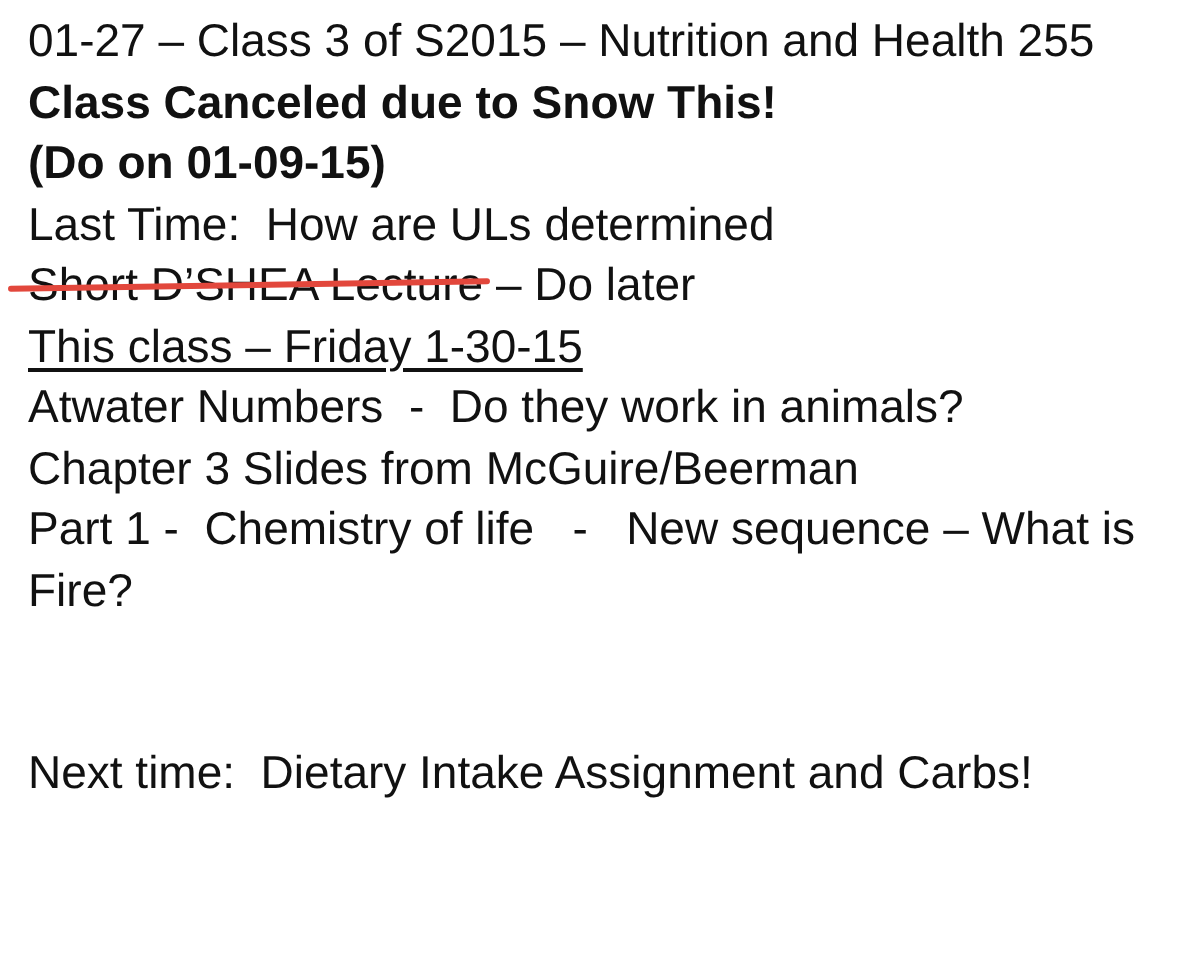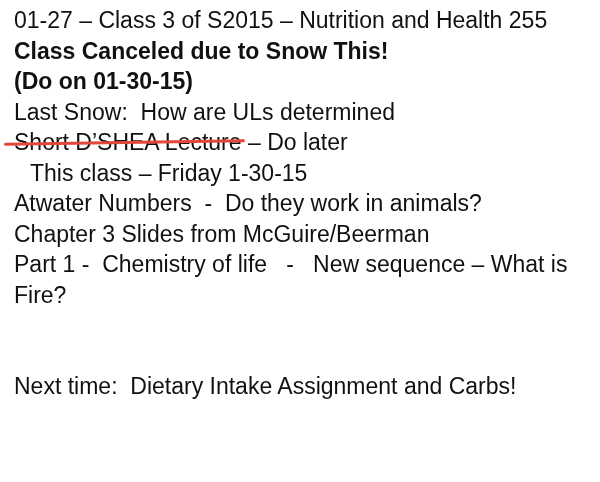--- a/index.html
+++ b/index.html
@@ -23,23 +23,23 @@
     font-size: 23px;
     line-height: 30.5px;
     min-height: 30.5px;
     white-space: pre-wrap;
     font-weight: 400;
   }
   .line.bold {
     font-weight: 700;
   }
   .line.underline .u-text {
+    text-decoration: underline;
     text-decoration-thickness: 2px;
     text-underline-offset: 3px;
-    margin-left: 16px;
   }
   .strike-wrap {
     position: relative;
     display: inline-block;
   }
   .red-strike {
     position: absolute;
     left: -10px;
     right: -3px;
     top: 50%;
@@ -53,23 +53,23 @@
 </style>
 </head>
 <body>
 
 <div class="slide">
 
   <div class="line">01-27 – Class 3 of S2015 – Nutrition and Health 255</div>
 
   <div class="line bold">Class Canceled due to Snow This!</div>
 
-  <div class="line bold">(Do on 01-30-15)</div>
+  <div class="line bold">(Do on 01-09-15)</div>
 
-  <div class="line">Last Snow:  How are ULs determined</div>
+  <div class="line">Last Time:  How are ULs determined</div>
 
   <div class="line"><span class="strike-wrap"><span>Short D’SHEA Lecture</span><span class="red-strike"></span></span><span> – Do later</span></div>
 
   <div class="line underline"><span class="u-text">This class – Friday 1-30-15</span></div>
 
   <div class="line">Atwater Numbers  -  Do they work in animals?</div>
 
   <div class="line">Chapter 3 Slides from McGuire/Beerman</div>
 
   <div class="line">Part 1 -  Chemistry of life   -   New sequence – What is</div>

